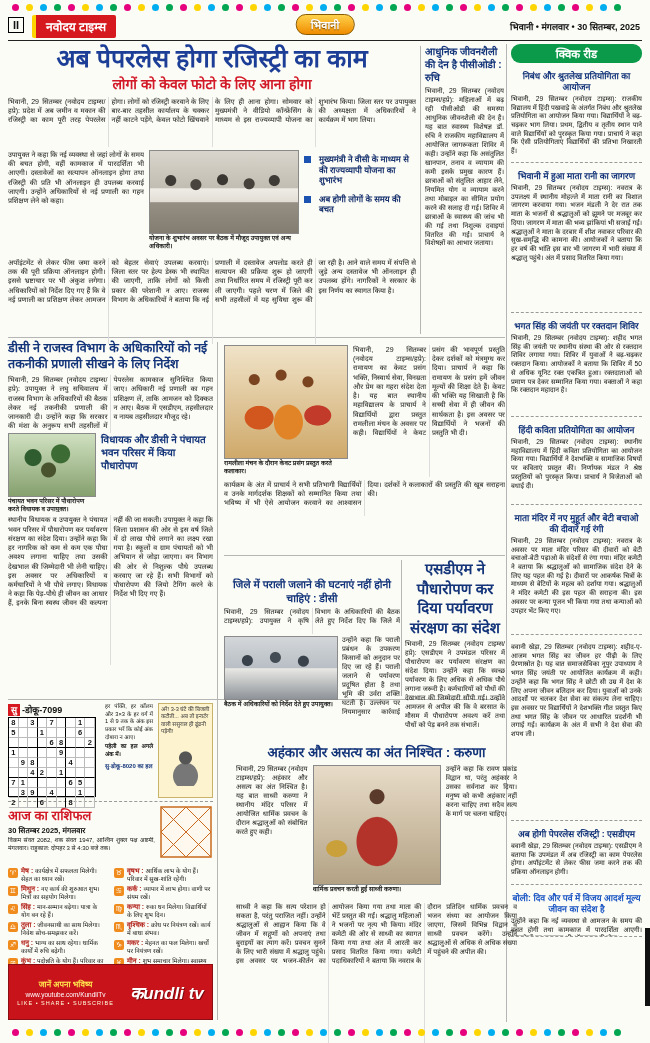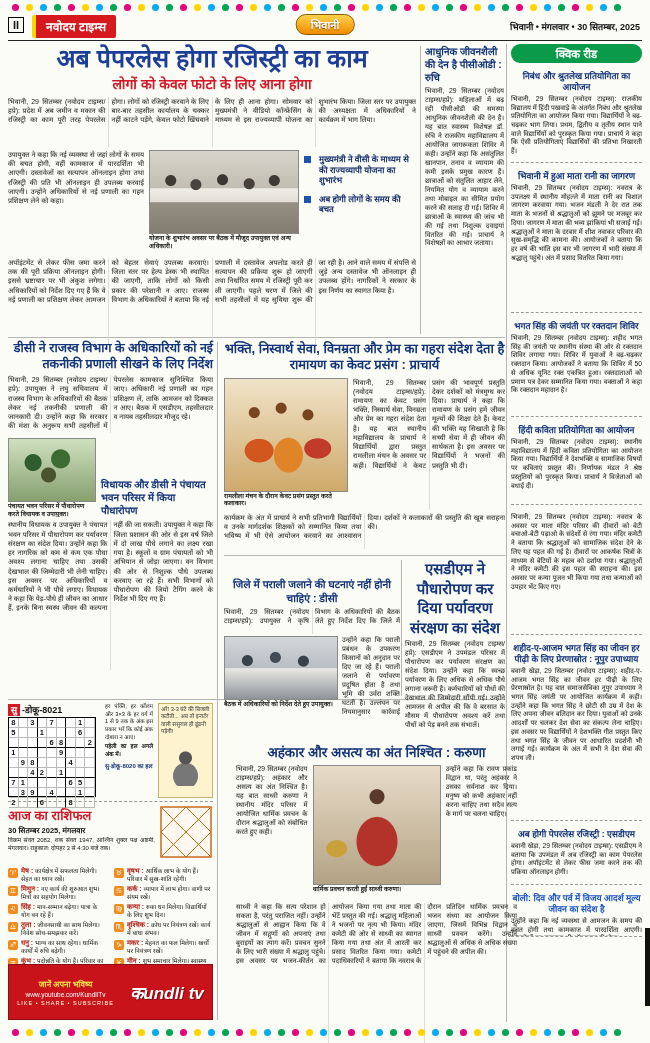--- a/index.html
+++ b/index.html
@@ -76,23 +76,23 @@
   .pcod h3{font-size:10px;line-height:1.3;}
   .pcod .bt{margin-top:3px;height:234px;font-size:6.8px;}
   
   .rail{position:absolute;left:511px;top:44px;width:131px;height:978px;overflow:hidden;}
   .qr-head{background:#0a9a4a;color:#fff;font-weight:bold;text-align:center;font-size:11.5px;padding:2px 0;border-radius:9px;}
   .qr-item{padding:8px 0 3px;border-bottom:1px dashed #999;box-sizing:border-box;overflow:hidden;}
   .qr-title{font-weight:bold;font-size:8.8px;line-height:1.25;text-align:center;margin-bottom:2px;}
   .qr-body{font-size:6.7px;line-height:1.3;text-align:justify;}
   
   .dcc{position:absolute;left:8px;top:341px;width:205px;}
-  .dcc h3{font-size:12.5px;line-height:1.25;text-align:right;}
+  .dcc h3{font-size:12.5px;line-height:1.25;text-align:left;}
   .dcc-body{margin-top:3px;height:58px;}
-  .dcc-sub{margin-top:5px;display:flex;gap:5px;align-items:flex-end;}
+  .dcc-sub{display:flex;gap:5px;}
   .dcc-sub h4{margin:0;font-size:10px;line-height:1.3;color:#14357a;font-weight:bold;width:110px;}
   .dcc-sub-body{margin-top:3px;height:150px;}
   
   .ram{position:absolute;left:224px;top:341px;width:281px;}
   .ram h3{font-size:13px;line-height:1.25;text-align:center;}
   .ram-row{margin-top:4px;display:flex;gap:5px;height:132px;}
   .ram-body2{margin-top:3px;height:36px;}
   
   .parali{position:absolute;left:224px;top:578px;width:176px;}
   .parali h3{font-size:10.5px;line-height:1.3;text-align:center;}
@@ -258,24 +258,24 @@
         </div>
         <div class="qr-item" style="height: 104px;">
           <div class="qr-title" style="color: rgb(20, 53, 122);">भगत सिंह की जयंती पर रक्तदान शिविर</div>
           <div class="qr-body">भिवानी, 29 सितम्बर (नवोदय टाइम्स): शहीद भगत सिंह की जयंती पर स्थानीय संस्था की ओर से रक्तदान शिविर लगाया गया। शिविर में युवाओं ने बढ़-चढ़कर रक्तदान किया। आयोजकों ने बताया कि शिविर में 50 से अधिक यूनिट रक्त एकत्रित हुआ। रक्तदाताओं को प्रमाण पत्र देकर सम्मानित किया गया। वक्ताओं ने कहा कि रक्तदान महादान है।</div>
         </div>
         <div class="qr-item" style="height: 88px;">
           <div class="qr-title" style="color: rgb(20, 53, 122);">हिंदी कविता प्रतियोगिता का आयोजन</div>
           <div class="qr-body">भिवानी, 29 सितम्बर (नवोदय टाइम्स): स्थानीय महाविद्यालय में हिंदी कविता प्रतियोगिता का आयोजन किया गया। विद्यार्थियों ने देशभक्ति व सामाजिक विषयों पर कविताएं प्रस्तुत कीं। निर्णायक मंडल ने श्रेष्ठ प्रस्तुतियों को पुरस्कृत किया। प्राचार्य ने विजेताओं को बधाई दी।</div>
         </div>
         <div class="qr-item" style="height: 130px;">
+          <div class="qr-title" style="color: rgb(20, 53, 122);">माता मंदिर में नए मुहूर्त और बेटी बचाओ की दीवारें गई रंगी</div>
           <div class="qr-body">भिवानी, 29 सितम्बर (नवोदय टाइम्स): नवरात्र के अवसर पर माता मंदिर परिसर की दीवारों को बेटी बचाओ-बेटी पढ़ाओ के संदेशों से रंगा गया। मंदिर कमेटी ने बताया कि श्रद्धालुओं को सामाजिक संदेश देने के लिए यह पहल की गई है। दीवारों पर आकर्षक चित्रों के माध्यम से बेटियों के महत्व को दर्शाया गया। श्रद्धालुओं ने मंदिर कमेटी की इस पहल की सराहना की। इस अवसर पर कन्या पूजन भी किया गया तथा कन्याओं को उपहार भेंट किए गए।</div>
         </div>
         <div class="qr-item" style="height: 186px;">
-          <div class="qr-title" style="color: rgb(20, 53, 122);">शहीद-ए-आजम भगत सिंह का जीवन हर पीढ़ी के लिए प्रेरणास्रोत : नूपुर उपाध्याय</div>
           <div class="qr-body">बवानी खेड़ा, 29 सितम्बर (नवोदय टाइम्स): शहीद-ए-आजम भगत सिंह का जीवन हर पीढ़ी के लिए प्रेरणास्रोत है। यह बात समाजसेविका नूपुर उपाध्याय ने भगत सिंह जयंती पर आयोजित कार्यक्रम में कही। उन्होंने कहा कि भगत सिंह ने छोटी सी उम्र में देश के लिए अपना जीवन बलिदान कर दिया। युवाओं को उनके आदर्शों पर चलकर देश सेवा का संकल्प लेना चाहिए। इस अवसर पर विद्यार्थियों ने देशभक्ति गीत प्रस्तुत किए तथा भगत सिंह के जीवन पर आधारित प्रदर्शनी भी लगाई गई। कार्यक्रम के अंत में सभी ने देश सेवा की शपथ ली।</div>
         </div>
         <div class="qr-item" style="height: 64px;">
           <div class="qr-title" style="color: rgb(20, 53, 122); text-align: center;">अब होगी पेपरलेस रजिस्ट्री : एसडीएम</div>
           <div class="qr-body">बवानी खेड़ा, 29 सितम्बर (नवोदय टाइम्स): एसडीएम ने बताया कि उपमंडल में अब रजिस्ट्री का काम पेपरलेस होगा। अपॉइंटमेंट से लेकर फीस जमा करने तक की प्रक्रिया ऑनलाइन होगी।</div>
         </div>
         <div class="qr-item" style="height: 52px;">
           <div class="qr-title" style="color: rgb(28, 87, 196);">बोली: दिव और पर्व में विजय आदर्श मूल्य जीवन का संदेश है</div>
           <div class="qr-body">उन्होंने कहा कि नई व्यवस्था से आमजन के समय की बचत होगी तथा कामकाज में पारदर्शिता आएगी। दस्तावेजों का सत्यापन भी ऑनलाइन ही होगा।</div>
         </div>
@@ -289,21 +289,20 @@
       <div class="photo-wrap" style="width:88px">
         <div class="photo ph-plant" style="width:86px;height:62px"></div>
         <div class="cap">पंचायत भवन परिसर में पौधारोपण करते विधायक व उपायुक्त।</div>
       </div>
       <h4>विधायक और डीसी ने पंचायत भवन परिसर में किया पौधारोपण</h4>
     </div>
     <div class="bt cols2 dcc-sub-body">स्थानीय विधायक व उपायुक्त ने पंचायत भवन परिसर में पौधारोपण कर पर्यावरण संरक्षण का संदेश दिया। उन्होंने कहा कि हर नागरिक को कम से कम एक पौधा अवश्य लगाना चाहिए तथा उसकी देखभाल की जिम्मेदारी भी लेनी चाहिए। इस अवसर पर अधिकारियों व कर्मचारियों ने भी पौधे लगाए। विधायक ने कहा कि पेड़-पौधे ही जीवन का आधार हैं, इनके बिना स्वस्थ जीवन की कल्पना नहीं की जा सकती। उपायुक्त ने कहा कि जिला प्रशासन की ओर से इस वर्ष जिले में दो लाख पौधे लगाने का लक्ष्य रखा गया है। स्कूलों व ग्राम पंचायतों को भी अभियान से जोड़ा जाएगा। वन विभाग की ओर से निशुल्क पौधे उपलब्ध करवाए जा रहे हैं। सभी विभागों को पौधारोपण की जियो टैगिंग करने के निर्देश भी दिए गए हैं।</div>
   </div>
 
   <div class="ram">
-    <h3 class="sec-head">भक्ति, निस्वार्थ सेवा, विनम्रता और प्रेम का गहरा संदेश देता है रामायण का केवट प्रसंग : प्राचार्य</h3>
     <div class="ram-row">
       <div class="photo-wrap" style="width:124px">
         <div class="photo ph-ramlila" style="width:122px;height:112px"></div>
         <div class="cap">रामलीला मंचन के दौरान केवट प्रसंग प्रस्तुत करते कलाकार।</div>
       </div>
       <div class="bt cols2" style="width:152px;height:132px">भिवानी, 29 सितम्बर (नवोदय टाइम्स/हप्रे): रामायण का केवट प्रसंग भक्ति, निस्वार्थ सेवा, विनम्रता और प्रेम का गहरा संदेश देता है। यह बात स्थानीय महाविद्यालय के प्राचार्य ने विद्यार्थियों द्वारा प्रस्तुत रामलीला मंचन के अवसर पर कही। विद्यार्थियों ने केवट प्रसंग की भावपूर्ण प्रस्तुति देकर दर्शकों को मंत्रमुग्ध कर दिया। प्राचार्य ने कहा कि रामायण के प्रसंग हमें जीवन मूल्यों की शिक्षा देते हैं। केवट की भक्ति यह सिखाती है कि सच्ची सेवा में ही जीवन की सार्थकता है। इस अवसर पर विद्यार्थियों ने भजनों की प्रस्तुति भी दी।</div>
     </div>
     <div class="bt cols2 ram-body2">कार्यक्रम के अंत में प्राचार्य ने सभी प्रतिभागी विद्यार्थियों व उनके मार्गदर्शक शिक्षकों को सम्मानित किया तथा भविष्य में भी ऐसे आयोजन करवाने का आश्वासन दिया। दर्शकों ने कलाकारों की प्रस्तुति की खूब सराहना की।</div>
   </div>
 
@@ -321,21 +320,21 @@
 
   <div class="sdm">
     <h3 class="sec-head">एसडीएम ने पौधारोपण कर दिया पर्यावरण संरक्षण का संदेश</h3>
     <div class="bt">भिवानी, 29 सितम्बर (नवोदय टाइम्स/हप्रे): एसडीएम ने उपमंडल परिसर में पौधारोपण कर पर्यावरण संरक्षण का संदेश दिया। उन्होंने कहा कि स्वच्छ पर्यावरण के लिए अधिक से अधिक पौधे लगाना जरूरी है। कर्मचारियों को पौधों की देखभाल की जिम्मेदारी सौंपी गई। उन्होंने आमजन से अपील की कि वे बरसात के मौसम में पौधारोपण अवश्य करें तथा पौधों को पेड़ बनने तक संभालें।</div>
   </div>
 
   <div class="sud">
     <div class="sud-col1">
       <div class="sud-logorow">
         <span class="sd-logo">सु</span>
-        <span class="sd-label">-डोकू-8021</span>
+        <span class="sd-label">-डोकू-7099</span>
       </div>
       <div class="sudoku-grid">
           <div class="sd-cell">8</div>
           <div class="sd-cell"></div>
           <div class="sd-cell br">3</div>
           <div class="sd-cell"></div>
           <div class="sd-cell">7</div>
           <div class="sd-cell br"></div>
           <div class="sd-cell"></div>
           <div class="sd-cell">1</div>

